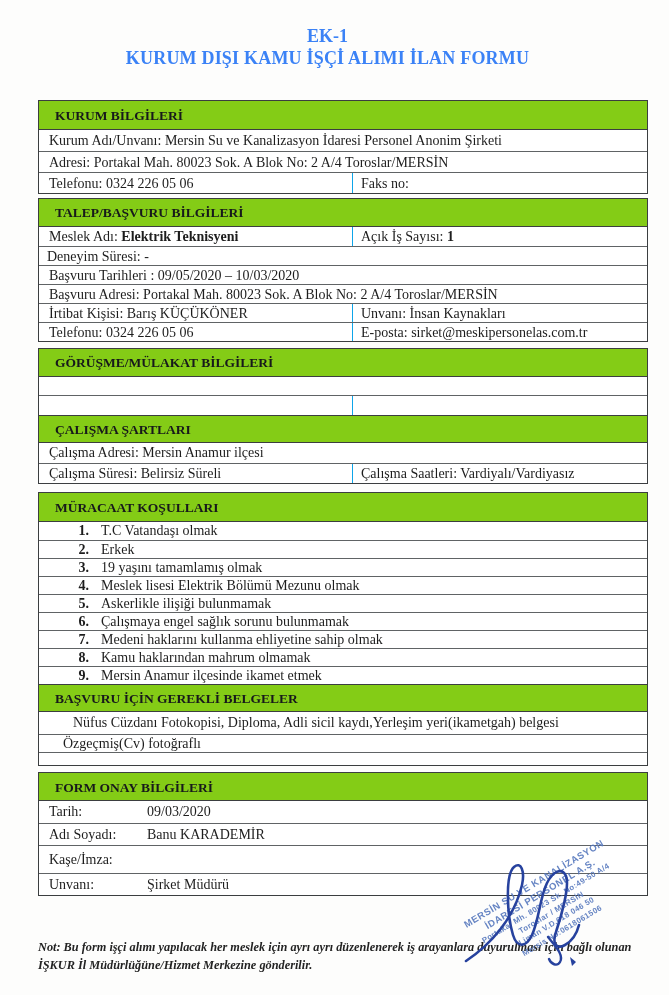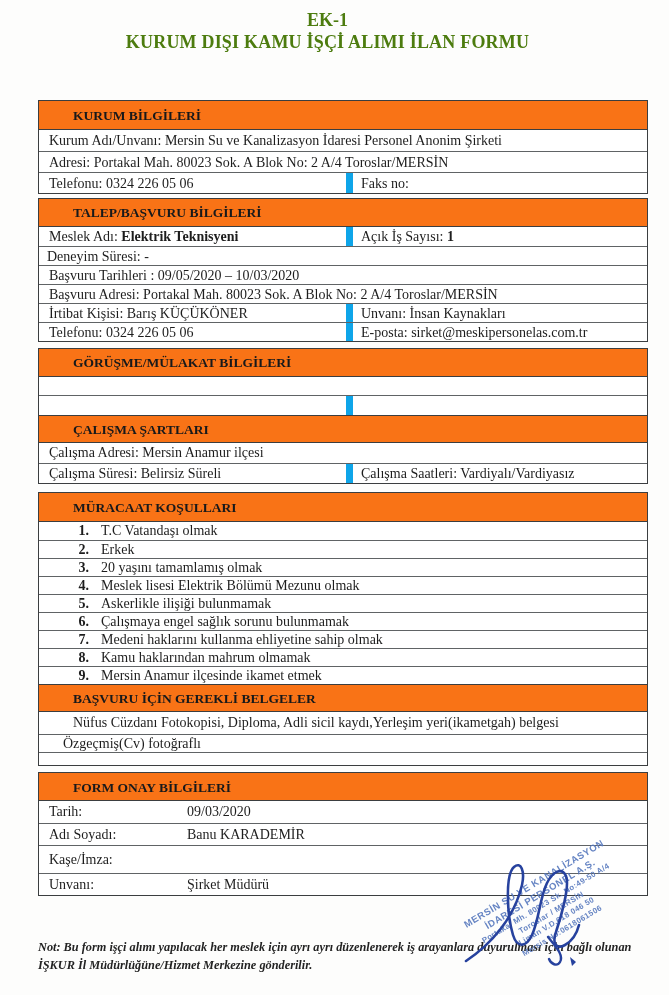--- a/index.html
+++ b/index.html
@@ -1,54 +1,54 @@
 <!DOCTYPE html>
 <html lang="tr"><head>
 <meta charset="utf-8">
 <style>
   html,body{margin:0;padding:0;background:#ffffff;}
   .page{
     position:relative;width:669px;height:995px;background:#fdfdfc;
     font-family:"Liberation Serif", serif;color:#1d1d1d;overflow:hidden;
   }
   
-  .titles{position:absolute;top:10px;left:0;width:655px;text-align:center;
-    font-weight:bold;color:#4d7c0f;}
+  .titles{position:absolute;top:26px;left:0;width:655px;text-align:center;
+    font-weight:bold;color:#3b82f6;}
   .t1{font-size:18px;line-height:20px;}
   .t2{font-size:18px;line-height:22px;margin-top:1px;letter-spacing:.2px;}
   
   .form{position:absolute;left:38px;top:100px;width:610px;}
   .grp{border:1.6px solid #3b3e40;background:#fff;box-sizing:border-box;}
   .gap7{margin-top:4px;} .gap6{margin-top:6px;} .gap8{margin-top:8px;}
   .sec-h{
-    background:#f97316;height:28px;line-height:28px;padding-left:34px;
+    background:#84cc16;height:28px;line-height:28px;padding-left:16px;
     font-weight:bold;font-size:13.5px;color:#17191b;
     border-bottom:1.6px solid #3b3e40;box-sizing:border-box;
   }
   .sec-h.mid{border-top:1.6px solid #3b3e40;}
   .hh29{height:29px;line-height:29px;} .hh30{height:28px;line-height:30px;}
   .row{height:21px;line-height:21px;font-size:14px;padding-left:10px;
     box-sizing:border-box;white-space:nowrap;overflow:hidden;}
   .row + .row, .row + .srow, .srow + .row, .srow + .srow{border-top:1px solid #606365;}
   .srow{display:flex;height:21px;line-height:21px;font-size:14px;box-sizing:border-box;}
-  .srow .cl{width:314px;border-right:7px solid #0ea5e9;padding-left:10px;box-sizing:border-box;
+  .srow .cl{width:314px;border-right:1px solid #0ea5e9;padding-left:10px;box-sizing:border-box;
     white-space:nowrap;overflow:hidden;}
   .srow .cr{flex:1;padding-left:8px;white-space:nowrap;overflow:hidden;}
   .h19{height:19px;line-height:19px;} .h18{height:18px;line-height:18px;}
   .h20{height:20px;line-height:20px;} .h22{height:22px;line-height:22px;}
   .h13{height:13px;line-height:13px;} .h28{height:28px;line-height:28px;}
   .bold{font-weight:bold;}
   
   .nrow{display:flex;}
   .nrow .num{width:40px;text-align:right;font-weight:bold;flex:none;}
   .nrow .ntext{margin-left:12px;}
   
   .ind34{padding-left:34px;} .ind24{padding-left:24px;}
   
-  .frow{display:flex;padding-left:10px;gap:40px;}
+  .frow{display:flex;padding-left:10px;}
   .frow .flabel{width:98px;flex:none;}
   
   .note{position:absolute;left:38px;top:938px;width:620px;font-size:12.3px;
     font-style:italic;font-weight:600;line-height:1.5;color:#232323;}
   
   .stamp{position:absolute;left:424px;top:852px;width:248px;height:142px;z-index:3;
     pointer-events:none;}
   .stamp-rot{
     position:absolute;left:0;top:22px;width:248px;text-align:center;
     transform:rotate(-31deg);transform-origin:50% 50%;
@@ -122,21 +122,21 @@
       <div class="row h18 nrow">
           <span class="num">1.</span>
           <span class="ntext">T.C Vatandaşı olmak</span>
         </div>
       <div class="row h18 nrow">
           <span class="num">2.</span>
           <span class="ntext">Erkek</span>
         </div>
       <div class="row h18 nrow">
           <span class="num">3.</span>
-          <span class="ntext">20 yaşını tamamlamış olmak</span>
+          <span class="ntext">19 yaşını tamamlamış olmak</span>
         </div>
       <div class="row h18 nrow">
           <span class="num">4.</span>
           <span class="ntext">Meslek lisesi Elektrik Bölümü Mezunu olmak</span>
         </div>
       <div class="row h18 nrow">
           <span class="num">5.</span>
           <span class="ntext">Askerlikle ilişiği bulunmamak</span>
         </div>
       <div class="row h18 nrow">

